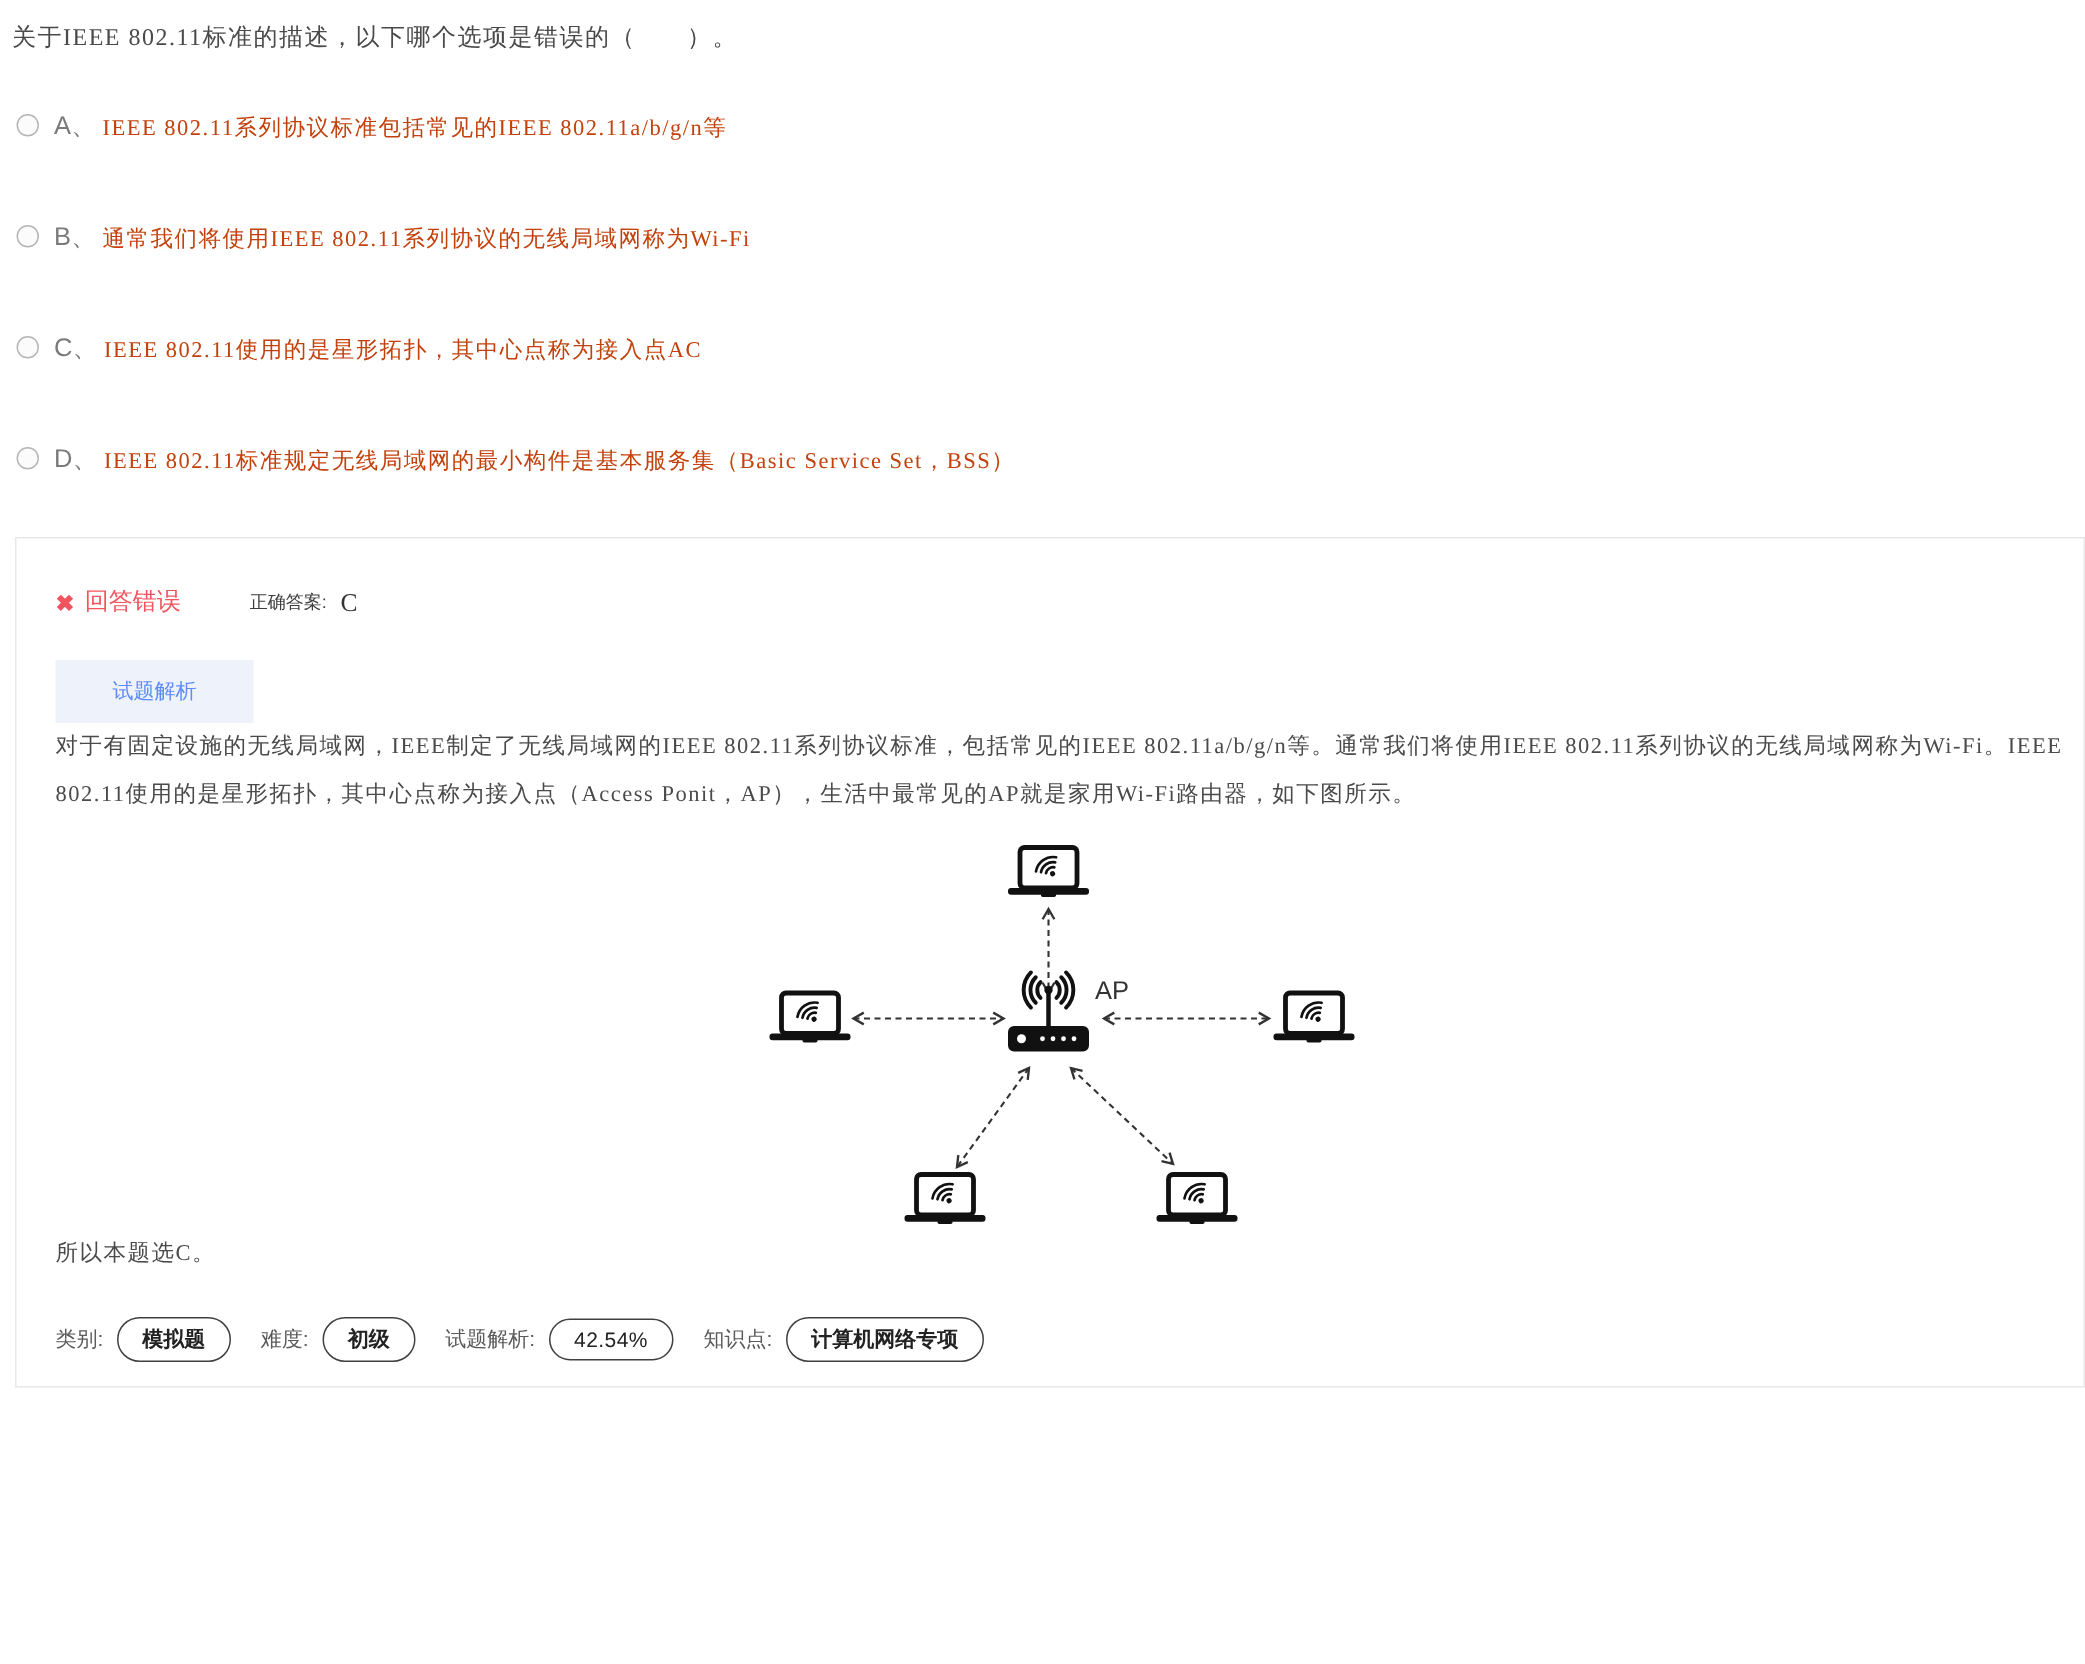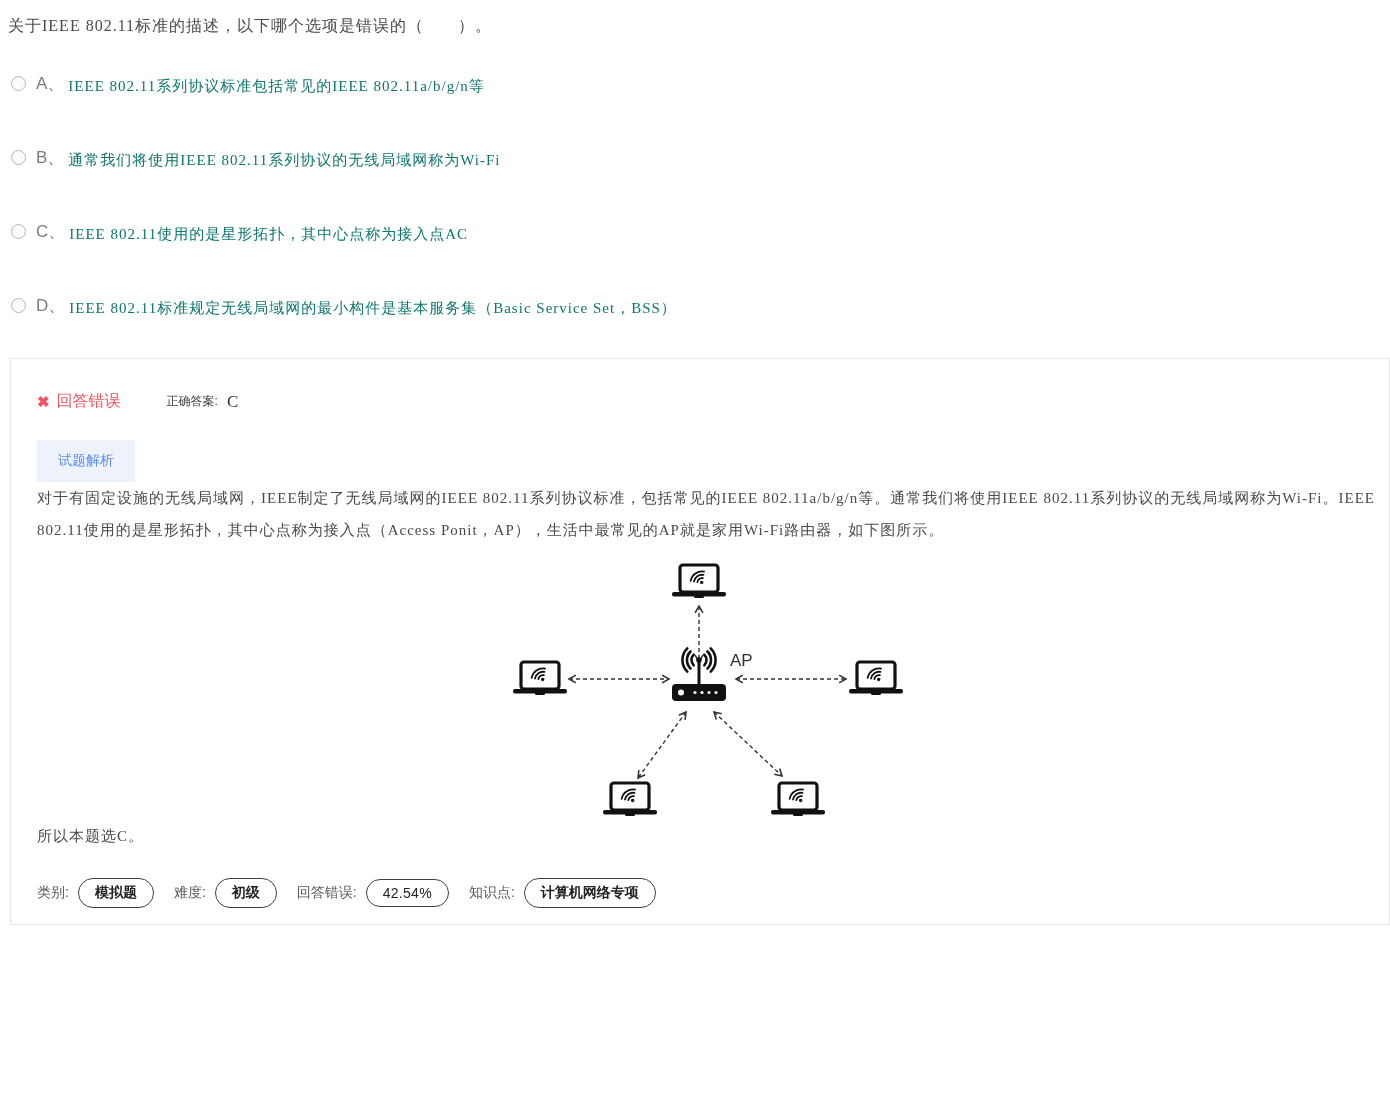--- a/index.html
+++ b/index.html
@@ -10,33 +10,33 @@
     font-size:16px;line-height:20px;color:#4a4a4a;letter-spacing:1px;
   }
   .options{margin:0;}
   .option{display:flex;align-items:flex-start;margin:0 0 50px 11px;cursor:pointer;}
   .option:first-child{margin-top:37px;}
   .option:last-child{margin-bottom:39px;}
   .radio{width:15px;height:15px;border:1px solid #b6b6b6;border-radius:50%;
     background:#fbfbfb;margin:3px 10px 0 0;flex:none;box-sizing:border-box;}
   .opt-letter{font-size:17px;color:#7a7a7a;line-height:22px;margin-right:4px;white-space:nowrap;}
   .opt-text{font-family:"Liberation Serif","DejaVu Serif",serif;font-size:15px;
-    line-height:22px;padding-top:2px;letter-spacing:1px;color:#0f766e;}
+    line-height:22px;padding-top:2px;letter-spacing:1px;color:#c2410c;}
 
   .result-panel{margin-left:10px;border:1px solid #e8e8e8;
     padding:32px 14px 16px 26px;box-sizing:border-box;}
   .result-head{display:flex;align-items:center;}
   .err-ico{color:#f2545f;font-size:15px;font-weight:bold;margin-right:7px;}
   .err-text{color:#f2545f;font-size:16px;}
   .ans-label{margin-left:46px;font-size:12px;color:#3d3d3d;}
   .ans-value{margin-left:9px;font-family:"Liberation Serif","DejaVu Serif",serif;
     font-size:17px;color:#333;}
 
   .analysis-tab{display:inline-block;margin-top:28px;background:#edf2fb;color:#5e8bf7;
-    font-size:14px;padding:12px 21px;cursor:pointer;user-select:none;}
+    font-size:14px;padding:12px 38px;cursor:pointer;user-select:none;}
 
   .analysis p{font-family:"Liberation Serif","DejaVu Serif",serif;font-size:15px;
     color:#4a4a4a;line-height:32px;letter-spacing:1px;margin:0;text-align:justify;}
   .p1{margin-top:23px;line-height:20px !important;}
   .p2{margin-top:13px;}
   .p3{margin-top:30px;}
   .p4{margin-top:12px;line-height:20px !important;}
 
   .diagram{display:flex;justify-content:center;margin:0;}
   .diagram svg{display:block;}
@@ -142,20 +142,20 @@
       </div>
 
       <p class="p4">所以本题选C。</p>
     </div>
 
     <div class="meta">
       <span>类别:</span>
       <span class="pill">模拟题</span>
       <span>难度:</span>
       <span class="pill">初级</span>
-      <span>回答错误:</span>
+      <span>试题解析:</span>
       <span class="pill num">42.54%</span>
       <span>知识点:</span>
       <span class="pill">计算机网络专项</span>
     </div>
 
   </div>
 </div>
 
 </body></html>

